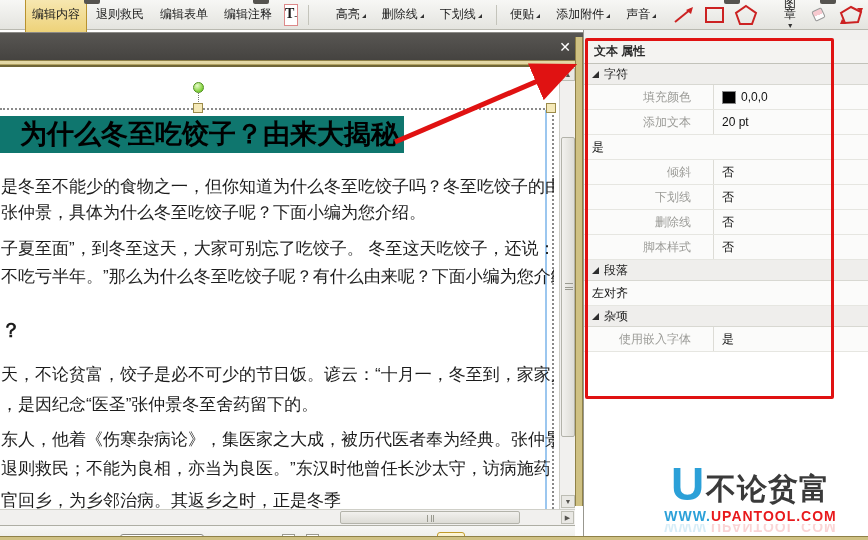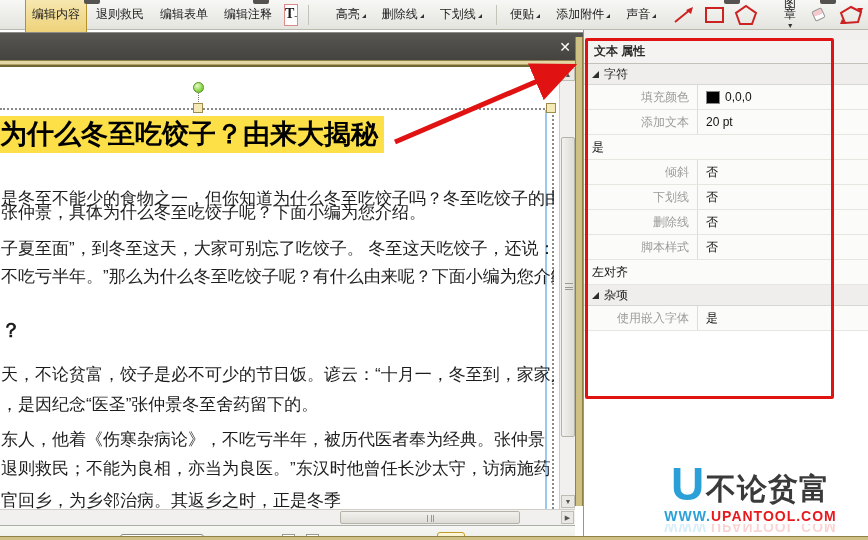--- a/index.html
+++ b/index.html
@@ -43,21 +43,21 @@
   .sel-top { position:absolute; left:0; top:41px; width:556px; height:0; border-top:2px dotted #8a8a8a; }
   .sel-right { position:absolute; left:552px; top:41px; width:0; height:416px; border-left:2px dotted #8a8a8a; }
   .blue-vline { position:absolute; left:545px; top:43px; width:0; height:414px; border-left:2px solid #9cc7ef; }
   .rot-stem { position:absolute; left:198px; top:26px; width:0; height:15px; border-left:1px dotted #777; }
   .rot-handle { position:absolute; left:193px; top:15px; width:11px; height:11px; border-radius:50%;
     background:radial-gradient(circle at 35% 30%,#e8fbc9,#7ed037 70%); border:1px solid #4f8f1f; }
   .hdl { position:absolute; width:10px; height:10px; background:#f5e9b8; border:1px solid #9c8b4a; }
 
   .doc-title { position:absolute; left:0px; top:49px; white-space:nowrap; font-size:27px;
     font-weight:bold; color:#000; letter-spacing:0px; }
-  .doc-title span { background:#fde047; padding:3px 6px 4px 0; }
+  .doc-title span { background:#0f766e; padding:3px 6px 4px 20px; }
   .dline { position:absolute; left:1px; width:553px; white-space:nowrap; overflow:hidden;
     font-size:17px; color:#1c1c1c; }
   .qhead { font-size:20px; font-weight:bold; }
 
   
   .vscroll { position:absolute; left:559px; top:37px; width:16px; height:442px;
     background:#f1f0ee; border-left:1px solid #cfcfc8; }
   .vs-arrow { position:absolute; left:1px; width:14px; height:13px; background:#e9e8e4;
     border:1px solid #bdbdb4; color:#55534f; font-size:7px; text-align:center; line-height:12px; }
   .vs-thumb { position:absolute; left:1px; top:70px; width:14px; height:300px;
@@ -103,21 +103,21 @@
   
   .panel { position:absolute; left:583px; top:30px; width:285px; height:506px;
     background:#fff; border-left:1px solid #98978f; font-size:12px; }
   .panel-top { height:10px; background:#f1f0ee; }
   .panel-header { height:24px; background:#f4f3f1; border-bottom:1px solid #c2c2ba;
     display:flex; align-items:center; padding-left:10px; color:#2a2a2a; font-weight:bold; }
   .psec { height:21px; background:#efeeec; border-bottom:1px solid #d8d8d2;
     display:flex; align-items:center; padding-left:8px; gap:5px; color:#1d1d1d; }
   .tri { width:0; height:0; border-left:7px solid transparent; border-bottom:7px solid #2d2d2d; }
   .prow { height:25px; background:#fbfbfa; border-bottom:1px solid #e6e6e1; display:flex; }
-  .plabel { width:114px; text-align:right; padding-right:8px; color:#9b9b97; line-height:24px;
+  .plabel { width:130px; text-align:right; padding-right:22px; color:#9b9b97; line-height:24px;
     border-right:1px solid #dddcd6; }
   .pval { padding-left:8px; color:#111; line-height:24px; display:flex; align-items:center; gap:5px; }
   .swatch { width:14px; height:13px; border:1px solid #888; display:inline-block; }
 
   
   .redrect { position:absolute; left:585px; top:38px; width:249px; height:361px;
     border:3px solid #e01212; border-radius:2px; pointer-events:none; }
   .arrow-overlay { position:absolute; left:0; top:0; width:868px; height:540px; pointer-events:none; }
 
   
@@ -203,28 +203,28 @@
       <div class="sel-top"></div>
       <div class="sel-right"></div>
       <div class="blue-vline"></div>
       <div class="rot-stem"></div>
       <div class="rot-handle"></div>
       <div class="hdl" style="left:193px; top:36px;"></div>
       <div class="hdl" style="left:546px; top:36px;"></div>
 
       <div class="doc-title"><span>为什么冬至吃饺子？由来大揭秘</span></div>
 
-      <div class="dline" style="top:120px">是冬至不能少的食物之一，但你知道为什么冬至吃饺子吗？冬至吃饺子的由</div>
+      <div class="dline" style="top:108px">是冬至不能少的食物之一，但你知道为什么冬至吃饺子吗？冬至吃饺子的由</div>
       <div class="dline" style="top:134px">张仲景，具体为什么冬至吃饺子呢？下面小编为您介绍。</div>
       <div class="dline" style="top:170px">子夏至面”，到冬至这天，大家可别忘了吃饺子。 冬至这天吃饺子，还说：“冬</div>
       <div class="dline" style="top:198px">不吃亏半年。”那么为什么冬至吃饺子呢？有什么由来呢？下面小编为您介绍</div>
       <div class="dline qhead" style="top:250px">？</div>
       <div class="dline" style="top:296px">天，不论贫富，饺子是必不可少的节日饭。谚云：“十月一，冬至到，家家户</div>
       <div class="dline" style="top:326px">，是因纪念“医圣”张仲景冬至舍药留下的。</div>
-      <div class="dline" style="top:361px">东人，他着《伤寒杂病论》，不吃亏半年，被历代医者奉为经典。张仲景</div>
+      <div class="dline" style="top:361px">东人，他着《伤寒杂病论》，集医家之大成，被历代医者奉为经典。张仲景</div>
       <div class="dline" style="top:390px">退则救民；不能为良相，亦当为良医。”东汉时他曾任长沙太守，访病施药，</div>
       <div class="dline" style="top:422px">官回乡，为乡邻治病。其返乡之时，正是冬季</div>
     </div>
 
     <div class="vscroll">
       <div class="vs-arrow" style="top:1px">▲</div>
       <div class="vs-thumb">
         <div class="vs-grip"></div>
       </div>
       <div class="vs-arrow" style="bottom:1px">▼</div>
@@ -339,20 +339,24 @@
     </div>
     <div class="prow">
       <div class="plabel">删除线</div>
       <div class="pval">否</div>
     </div>
     <div class="prow">
       <div class="plabel">脚本样式</div>
       <div class="pval">否</div>
     </div>
 
+    <div class="psec">
+      <span class="tri"></span>
+      <span>段落</span>
+    </div>
     <div class="prow">
       <div class="pval">左对齐</div>
     </div>
 
     <div class="psec">
       <span class="tri"></span>
       <span>杂项</span>
     </div>
     <div class="prow">
       <div class="plabel">使用嵌入字体</div>

